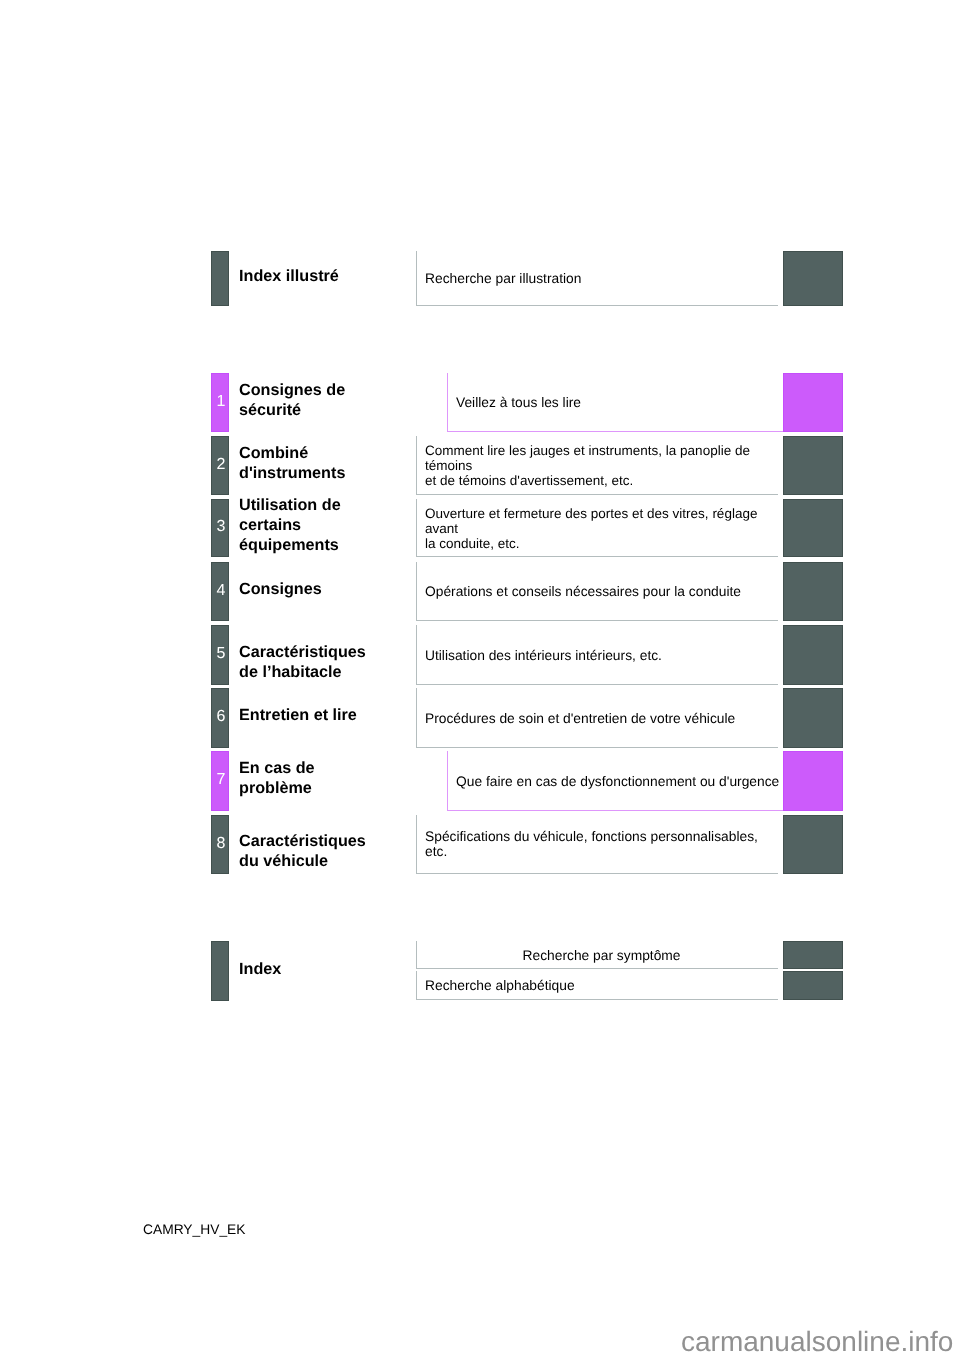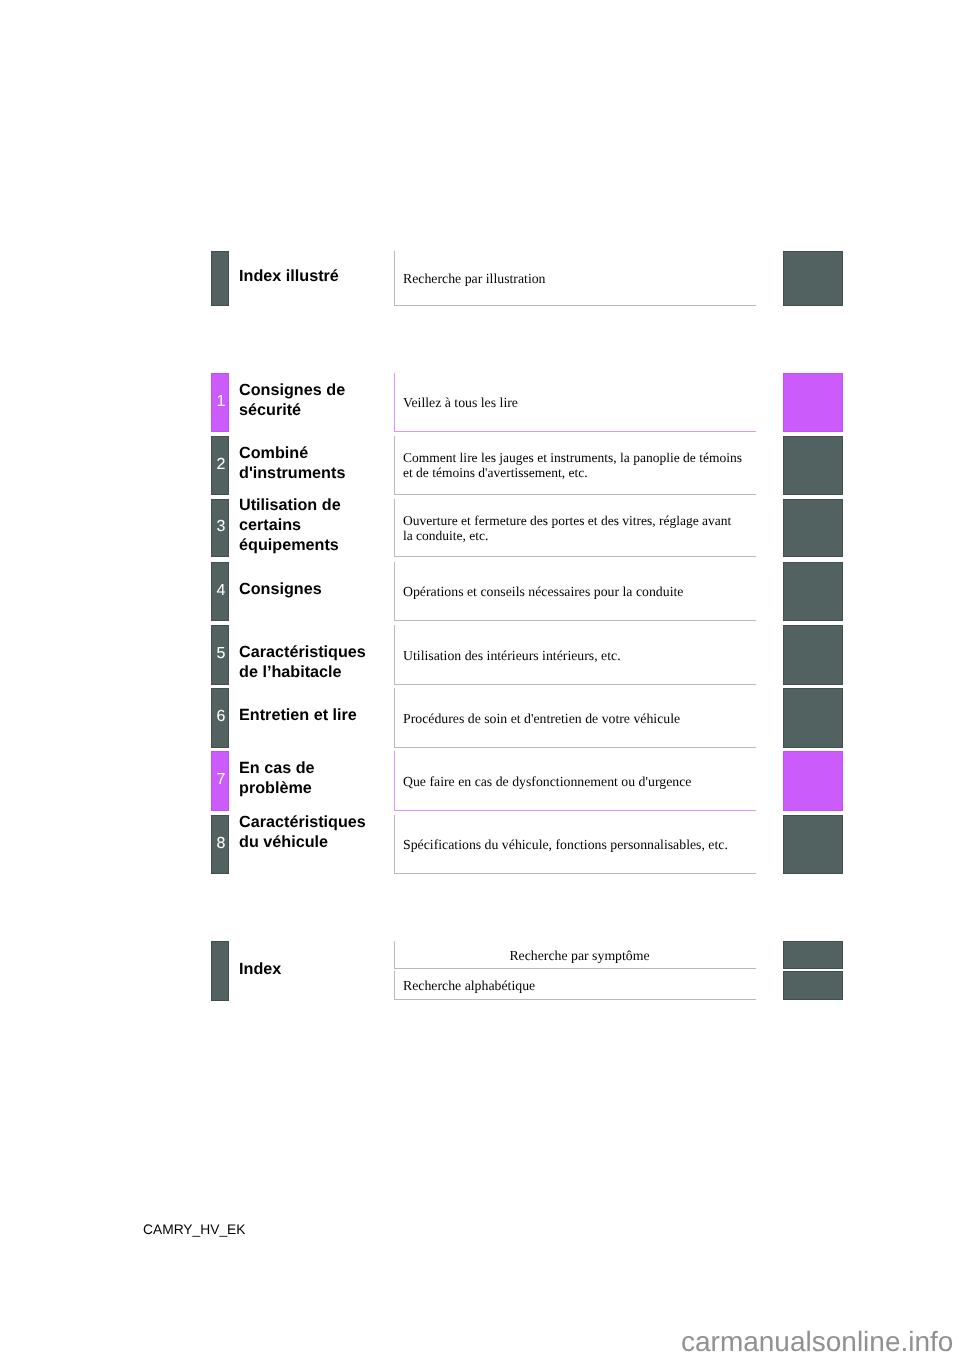--- a/index.html
+++ b/index.html
@@ -17,34 +17,34 @@
   .tab{position:absolute;left:211px;width:18px;box-sizing:border-box;
        color:#ffffff;font-size:16px;border:1px solid;}
   .tab .num{position:absolute;left:0;width:18px;top:50%;
             margin-top:-7px;text-align:center;line-height:11px;}
 
   
   .title{position:absolute;left:239px;width:142px;font-weight:bold;
          font-size:16.2px;color:#000000;line-height:20px;letter-spacing:0px;}
 
   
-  .box{position:absolute;left:394px;width:362px;border:1px solid #b4bdbe;
-       border-top:none;border-right:none;box-sizing:border-box;background:transparent;font-family:Liberation Serif, serif;}
+  .box{position:absolute;left:416px;width:362px;border:1px solid #b4bdbe;
+       border-top:none;border-right:none;box-sizing:border-box;background:transparent;}
   .box .txt{position:absolute;left:8px;right:0px;top:50%;
             transform:translateY(-50%);font-size:13.8px;color:#000000;
             line-height:15px;white-space:pre-line;}
   .box.wrapped .txt{font-size:13.5px;}
 
   
   .blk{position:absolute;left:783px;width:60px;box-sizing:border-box;border:1px solid;}
 
   .c-dark{background-color:#526261;border-color:#41504e;}
   .c-purple{background-color:#cc5bfb;border-color:#c44efa;}
   .b-dark{border-color:#b4bdbe;}
-  .b-purple{border-color:#de96fb;}
+  .b-purple{border-color:#de96fb;margin-left:31px;}
 
   .footer-code{position:absolute;left:143px;top:1221px;font-size:13.8px;
                color:#000000;line-height:18px;}
   .watermark{position:absolute;left:681px;top:1326px;font-size:28px;
              color:#919191;line-height:32px;white-space:nowrap;}
 </style>
 </head>
 <body>
 
 <div class="page">
@@ -125,21 +125,21 @@
   <div class="title" style="top:748px;height:60px;display:flex;align-items:center;">
     <span>En cas de problème</span>
   </div>
   <div class="box b-purple" style="top:751px;height:60px;">
     <div class="txt">Que faire en cas de dysfonctionnement ou d'urgence</div>
   </div>
   <div class="blk c-purple" style="top:751px;height:60px;"></div>
   <div class="tab c-dark" style="top:815px;height:59px;">
     <span class="num">8</span>
   </div>
-  <div class="title" style="top:812px;height:59px;display:flex;align-items:flex-start;">
+  <div class="title" style="top:812px;height:59px;display:flex;align-items:flex-end;">
     <span>Caractéristiques du véhicule</span>
   </div>
   <div class="box b-dark" style="top:815px;height:59px;">
     <div class="txt">Spécifications du véhicule, fonctions personnalisables, etc.</div>
   </div>
   <div class="blk c-dark" style="top:815px;height:59px;"></div>
     </div>
 
   <div class="tab c-dark" style="top:941px;height:60px;"></div>
   <div class="title" style="top:959px;">Index</div>

